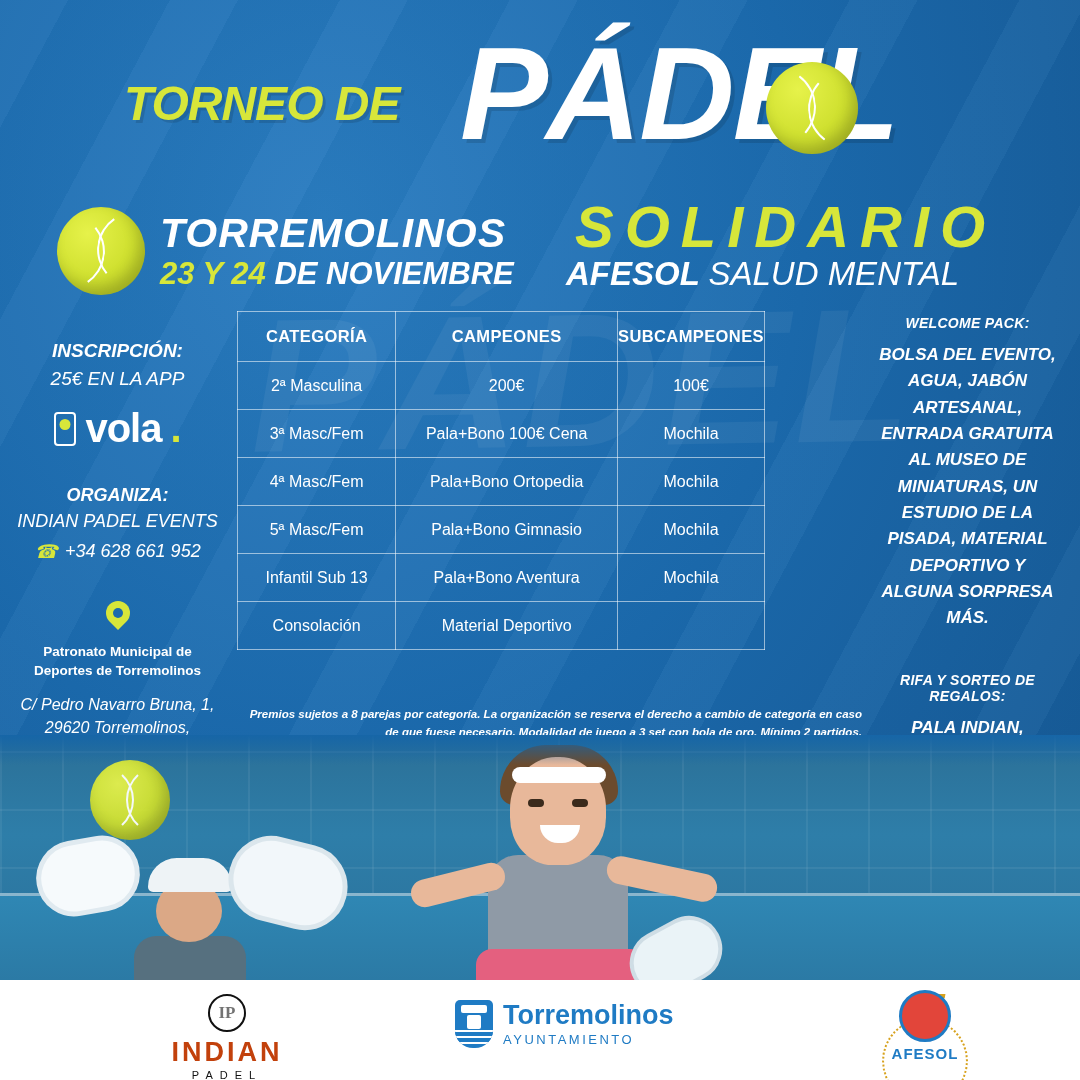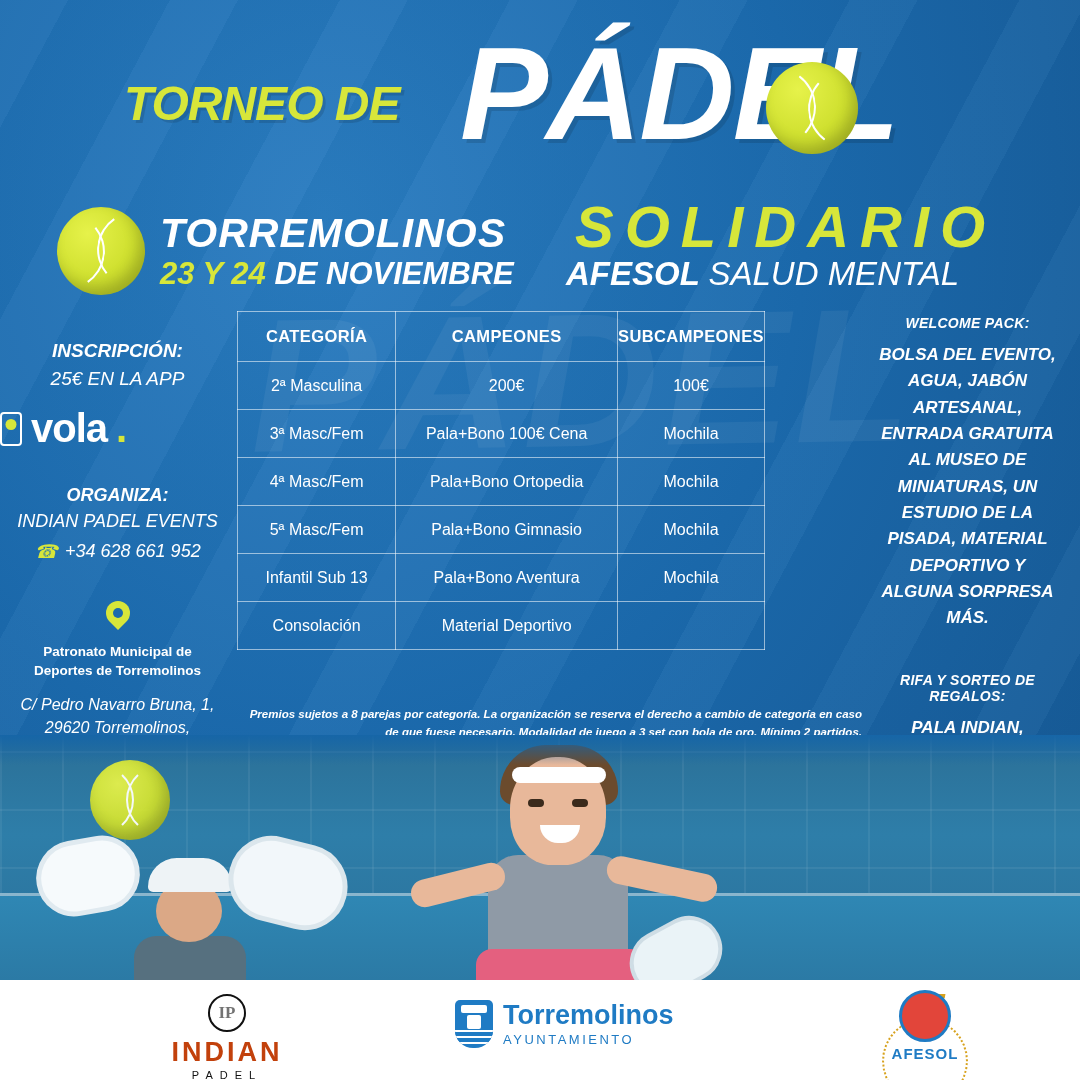--- a/index.html
+++ b/index.html
@@ -94,21 +94,21 @@
   .ball2 .s1 { left: -40px; top: 3px; width: 88px; height: 81px; border-color: transparent; border-right-color: #fff; transform: rotate(8deg); }
   .ball2 .s2 { left: 40px; top: 3px; width: 88px; height: 81px; border-color: transparent; border-left-color: #fff; transform: rotate(8deg); }
   .ball3 { left: 90px; top: 760px; width: 80px; height: 80px; opacity: .95; }
   .ball3 .s1 { left: -36px; top: 3px; width: 80px; height: 74px; border-color: transparent; border-right-color: #fff; }
   .ball3 .s2 { left: 36px; top: 3px; width: 80px; height: 74px; border-color: transparent; border-left-color: #fff; }
 
   
   .left { position: absolute; left: 0; top: 340px; width: 235px; text-align: center; color: #fff; }
   .lbl-insc { font-size: 19px; font-weight: 700; font-style: italic; }
   .lbl-price { font-size: 19px; font-style: italic; margin-top: 6px; }
-  .vola { margin-top: 16px; display: flex; align-items: center; gap: 9px; }
+  .vola { margin-top: 16px; display: flex; align-items: center; justify-content: center; gap: 9px; }
   .vola-phone {
     width: 22px; height: 34px; border: 2.5px solid #fff; border-radius: 4px;
     position: relative; background: transparent;
   }
   .vola-phone::after {
     content: ""; position: absolute; left: 50%; top: 5px; transform: translateX(-50%);
     width: 11px; height: 11px; border-radius: 50%; background: #d7e63a;
   }
   .vola-word { font-size: 40px; font-weight: 700; letter-spacing: -1px; color: #fff; }
   .vola-dot { color: #d7e63a; }

